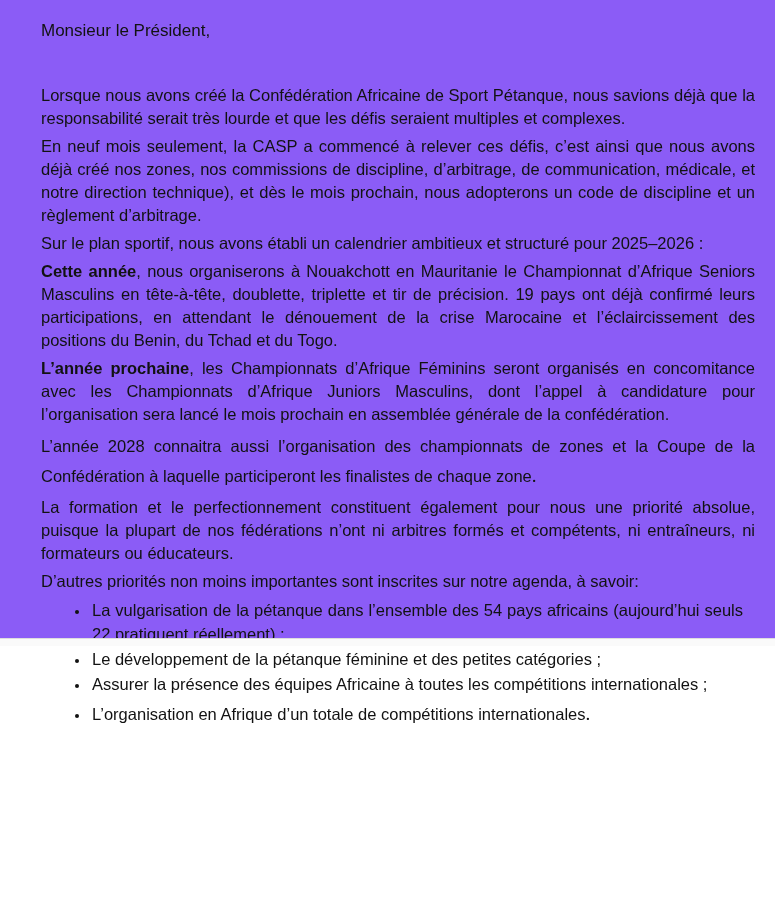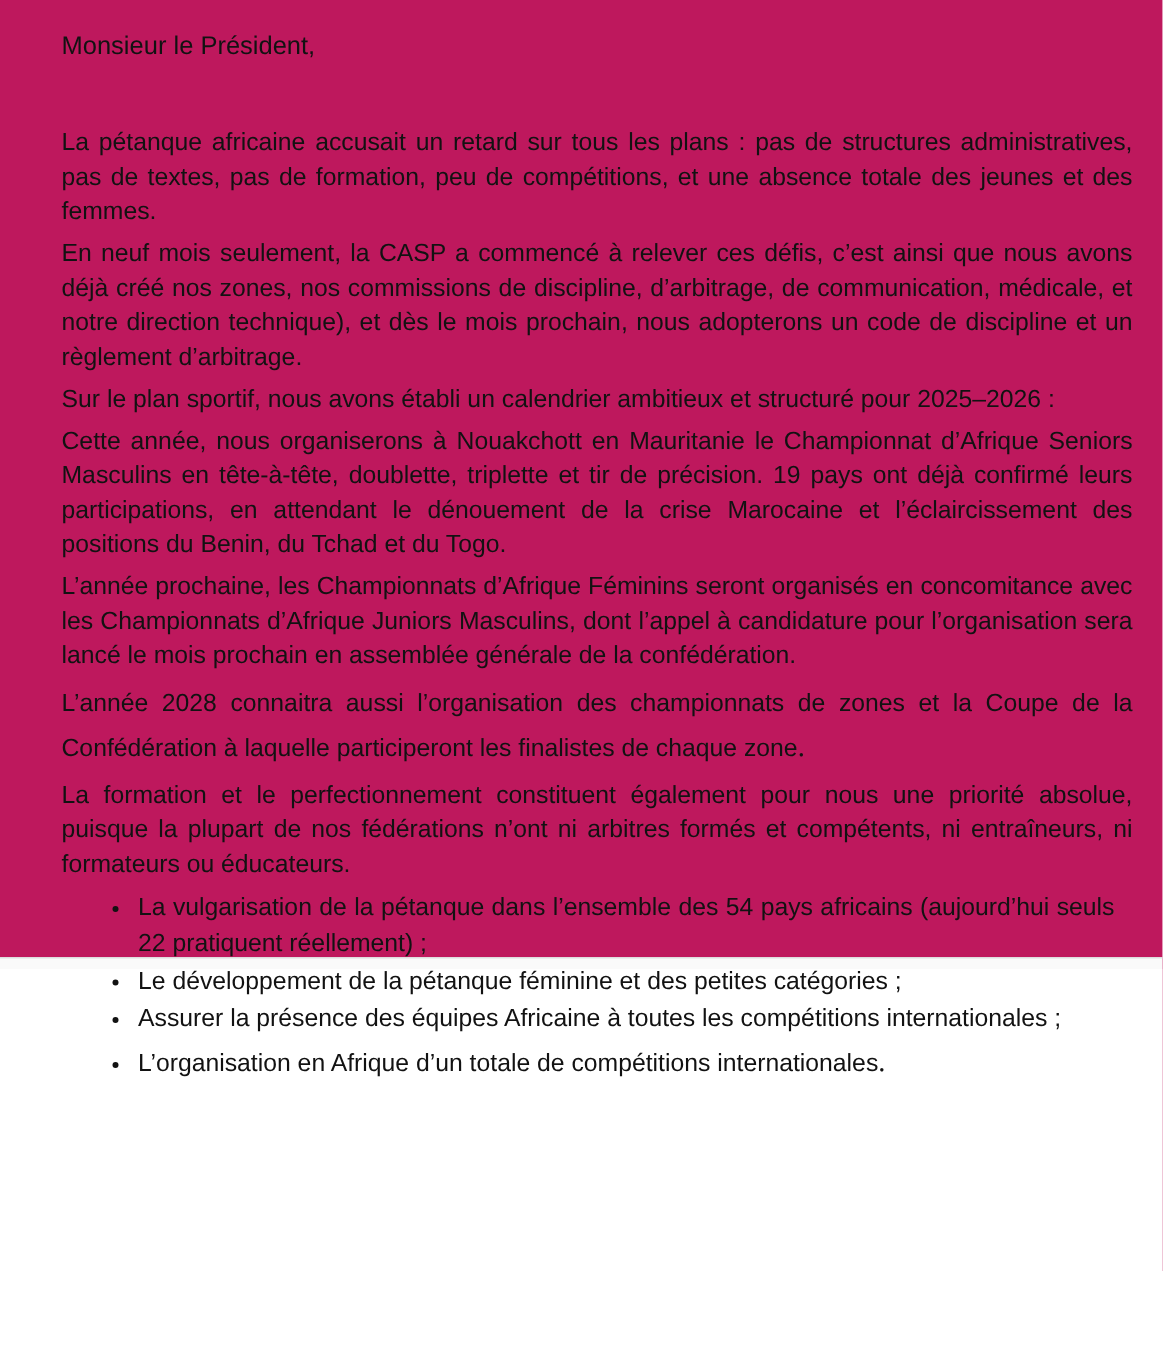--- a/index.html
+++ b/index.html
@@ -13,42 +13,42 @@
     overflow: hidden;
     font-family: "Liberation Sans", sans-serif;
     color: #121212;
   }
   .page {
     position: relative;
     box-sizing: border-box;
     width: 775px;
     height: 646px;
     padding: 20px 20px 0 41px;
-    background: #be185d;
+    background: #8b5cf6;
   }
   .sal-block {
     margin-bottom: 42px;
   }
   .sal-line {
     margin: 0 0 13px 0;
     font-size: 17px;
     line-height: 22px;
   }
   .para {
     margin: 0 0 5px 0;
     font-size: 16.5px;
     line-height: 23px;
     text-align: justify;
     text-justify: inter-word;
   }
   .para.loose {
     line-height: 30px;
   }
   .seg-bold {
-    font-weight: 400;
+    font-weight: 700;
   }
   .seg-serif {
     font-family: "Liberation Serif", serif;
     font-size: 19px;
     line-height: 1;
   }
   ul.bullets {
     margin: 5px 12px 0 0;
     padding: 0 0 0 49px;
   }
@@ -78,27 +78,28 @@
 </head>
 <body>
 
 <div class="page">
 
   <div class="sal-block">
     <p class="sal-line">Monsieur le Président,</p>
   </div>
 
   <div id="letter-body">
-      <p class="para"><span class="">La pétanque africaine accusait un retard sur tous les plans : pas de structures administratives, pas de textes, pas de formation, peu de compétitions, et une absence totale des jeunes et des femmes.</span></p>
+      <p class="para"><span class="">Lorsque nous avons créé la Confédération Africaine de Sport Pétanque, nous savions déjà que la responsabilité serait très lourde et que les défis seraient multiples et complexes.</span></p>
       <p class="para"><span class="">En neuf mois seulement, la CASP a commencé à relever ces défis, c’est ainsi que nous avons déjà créé nos zones, nos commissions de discipline, d’arbitrage, de communication, médicale, et notre direction technique), et dès le mois prochain, nous adopterons un code de discipline et un règlement d’arbitrage.</span></p>
       <p class="para"><span class="">Sur le plan sportif, nous avons établi un calendrier ambitieux et structuré pour 2025–2026 :</span></p>
       <p class="para"><span class="seg-bold ">Cette année</span><span class="">, nous organiserons à Nouakchott en Mauritanie le Championnat d’Afrique Seniors Masculins en tête-à-tête, doublette, triplette et tir de précision. 19 pays ont déjà confirmé leurs participations, en attendant le dénouement de la crise Marocaine et l’éclaircissement des positions du Benin, du Tchad et du Togo.</span></p>
       <p class="para"><span class="seg-bold ">L’année prochaine</span><span class="">, les Championnats d’Afrique Féminins seront organisés en concomitance avec les Championnats d’Afrique Juniors Masculins, dont l’appel à candidature pour l’organisation sera lancé le mois prochain en assemblée générale de la confédération.</span></p>
       <p class="para loose"><span class="">L’année 2028 connaitra aussi l’organisation des championnats de zones et la Coupe de la Confédération à laquelle participeront les finalistes de chaque zone</span><span class="seg-serif">.</span></p>
       <p class="para"><span class="">La formation et le perfectionnement constituent également pour nous une priorité absolue, puisque la plupart de nos fédérations n’ont ni arbitres formés et compétents, ni entraîneurs, ni formateurs ou éducateurs.</span></p>
+      <p class="para"><span class="">D’autres priorités non moins importantes sont inscrites sur notre agenda, à savoir:</span></p>
     </div>
 
   <ul class="bullets" id="bullet-list">
       <li class="bullet"><span class="">La vulgarisation de la pétanque dans l’ensemble des 54 pays africains (aujourd’hui seuls 22 pratiquent réellement) ;</span></li>
       <li class="bullet"><span class="">Le développement de la pétanque féminine et des petites catégories ;</span></li>
       <li class="bullet"><span class="">Assurer la présence des équipes Africaine à toutes les compétitions internationales ;</span></li>
       <li class="bullet extra"><span class="">L’organisation en Afrique d’un totale de compétitions internationales</span><span class="seg-serif">.</span></li>
     </ul>
 
   <div class="page-bottom-edge"></div>

